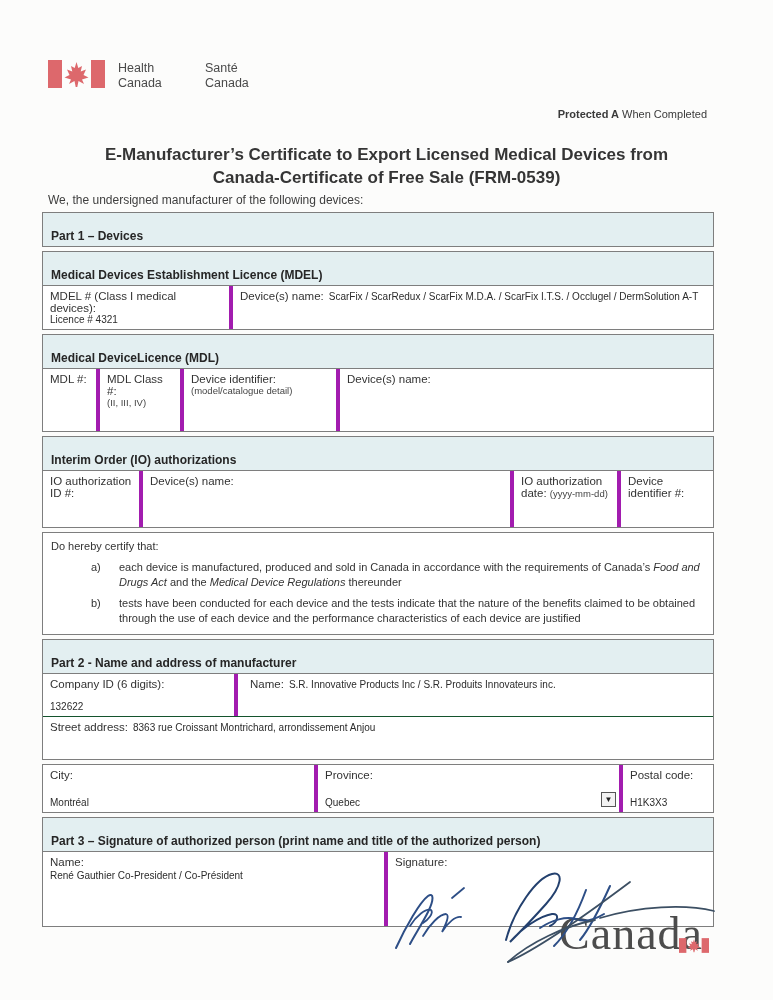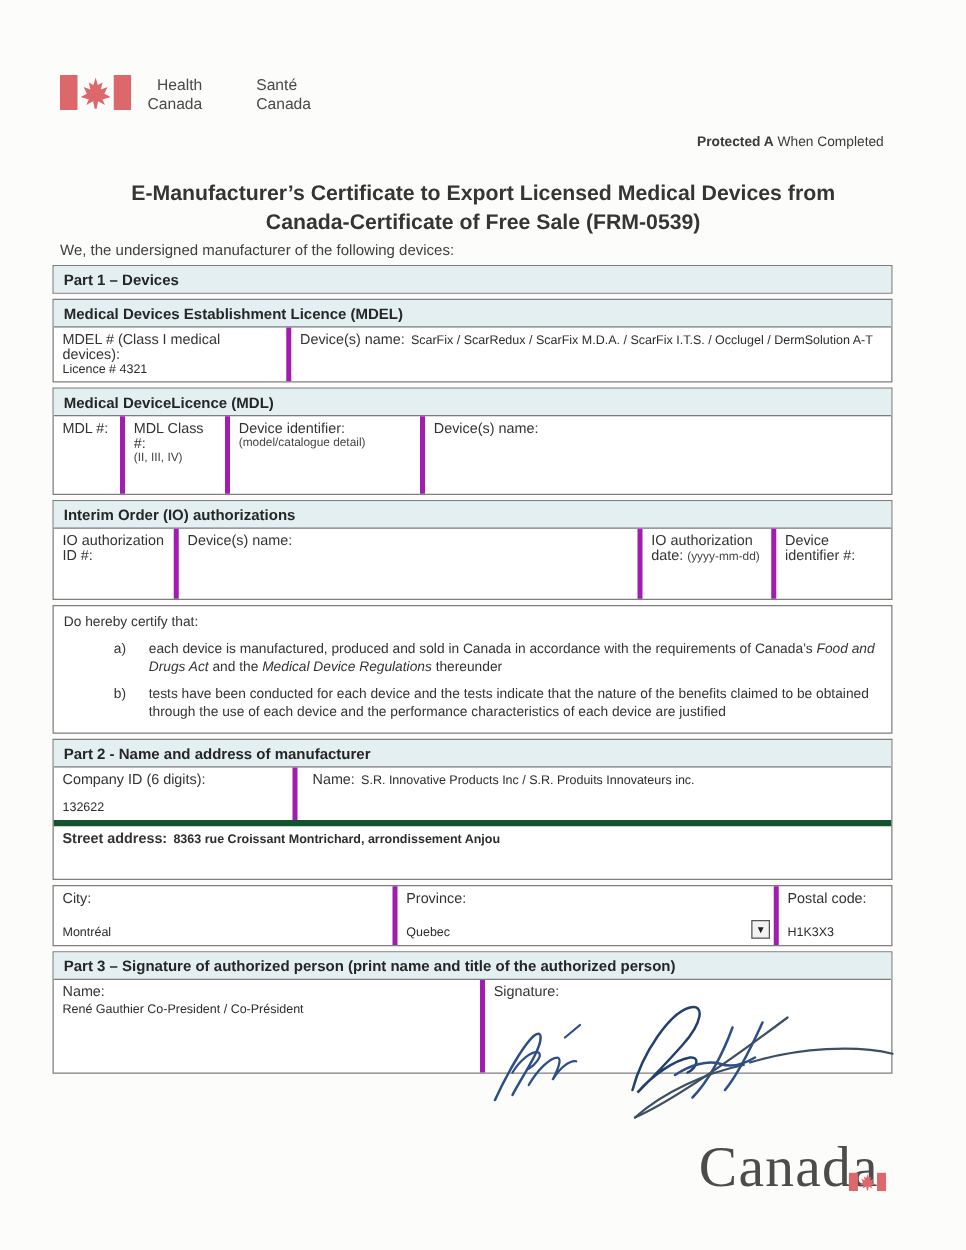--- a/index.html
+++ b/index.html
@@ -5,36 +5,36 @@
   html,body { margin:0; padding:0; }
   body {
     width:773px; height:1000px; position:relative;
     background:#fcfcfb; color:#3b3b3b;
     font-family:"Liberation Sans", sans-serif;
     overflow:hidden;
   }
   
   .gov-flag { position:absolute; left:48px; top:60px; }
   .dept { position:absolute; top:61px; font-size:12.5px; line-height:15px; color:#4a4a4a; white-space:pre-line; }
-  .dept.en { left:118px;text-align:right; }
+  .dept.en { left:118px; }
   .dept.fr { left:185px;margin-left:20px; }
   .protected { position:absolute; top:108px; right:66px; font-size:11px; color:#3a3a3a; }
   .protected b { font-weight:bold; }
   
   .form-title { position:absolute; top:143px; left:0; width:773px; text-align:center;
     font-size:17px; font-weight:bold; line-height:23px; color:#353535; }
   .intro { position:absolute; top:193px; left:48px; font-size:12px; color:#3e3e3e; }
   
   .form { position:absolute; left:42px; top:212px; width:672px; }
   .blk { border:1px solid #7e7e7e; margin-bottom:4px; background:#fff; box-sizing:border-box; }
-  .sec-hd { background:#e3eff1; padding:4px 8px 3px 8px; font-size:12px; font-weight:bold; color:#262626; }
+  .sec-hd { background:#e3eff1; padding:16px 8px 3px 8px; font-size:12px; font-weight:bold; color:#262626; }
   .sec-hd.with-row { border-bottom:1px solid #7e7e7e; }
   .sec-sub { font-weight:normal; font-size:9.8px; margin-top:2px; color:#3a3a3a; }
   .row { display:flex; }
-  .row + .row { border-top:5px solid #14532d;font-weight:bold; }
+  .row + .row { border-top:1px solid #14532d; }
   .cell { padding:4px 7px; border-right:4px solid #a21caf; box-sizing:border-box;
     display:flex; flex-direction:column; }
   .cell:last-child { border-right:none; }
   .lab { font-size:11.5px; color:#333; }
   .sublab { font-size:9.5px; color:#444; }
   .fld { font-size:10px; color:#2c2c2c; }
   .inline-pair { flex-direction:row; align-items:flex-start; }
   .inline-pair .lab { white-space:nowrap; margin-right:5px; }
   .inline-pair .fld { flex:1; padding-top:1px; }
   

